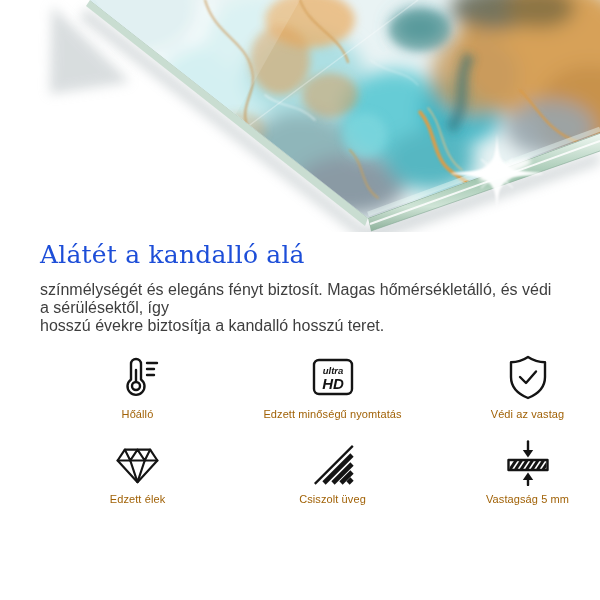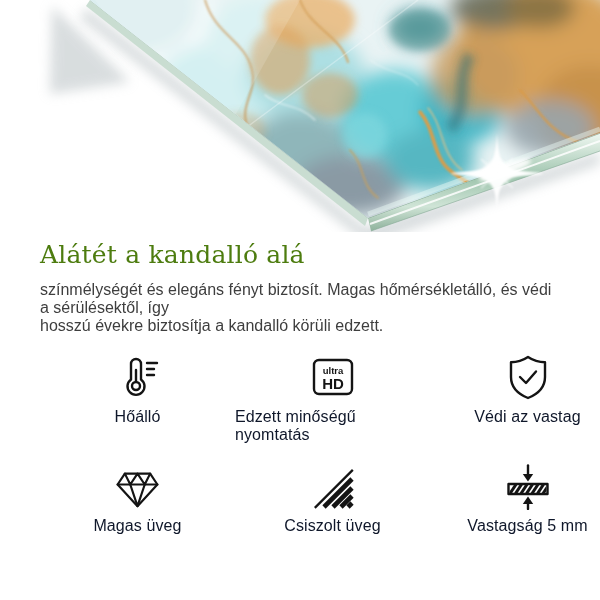--- a/index.html
+++ b/index.html
@@ -5,32 +5,32 @@
   html,body{margin:0;padding:0;}
   body{
     width:600px;height:600px;overflow:hidden;background:#ffffff;
     font-family:"Liberation Sans",sans-serif;color:#3e3e3e;
   }
   .hero{height:232px;position:relative;background:#ffffff;}
   .hero svg{display:block;}
   .content{padding:0 40px;}
   .title{
     font-family:"DejaVu Serif","Liberation Serif",serif;
-    font-weight:400;font-size:25px;line-height:33px;color:#4d7c0f;
+    font-weight:400;font-size:25px;line-height:33px;color:#1d4ed8;
     margin:6px 0 0;white-space:nowrap;letter-spacing:.2px;
   }
   .title span{display:block;}
   .para{margin:10px 0 0;font-size:12.5px;line-height:27px;color:#3e3e3e;letter-spacing:-0.2px;}
   .features{
     width:585px;margin:10px auto 0;display:grid;
     grid-template-columns:repeat(3,195px);row-gap:16px;
   }
   .feature{display:flex;flex-direction:column;align-items:center;}
-  .icon-slot{height:50px;display:flex;align-items:flex-end;justify-content:center;}
-  .feature-label{margin-top:7px;font-size:16px;color:#0f172a;letter-spacing:.1px;}
+  .icon-slot{height:50px;display:flex;align-items:flex-end;justify-content:center;font-style:italic;}
+  .feature-label{margin-top:7px;font-size:11px;color:#a16207;letter-spacing:.1px;}
   .fi{stroke:#141414;fill:none;stroke-width:2.4;stroke-linecap:round;stroke-linejoin:round;}
 </style>
 </head>
 <body>
 
 <div class="hero">
   <svg width="600" height="232" viewBox="0 0 600 232" aria-hidden="true">
     <defs>
       <clipPath id="face">
           <polygon points="90,0 600,0 600,133 368,218"></polygon>
@@ -136,21 +136,21 @@
 </div>
 
 <div class="content">
   <h1 class="title">
     <span>Alátét a kandalló alá</span>
   </h1>
 
   <p class="para">
     </p>
     <div>színmélységét és elegáns fényt biztosít. Magas hőmérsékletálló, és védi a sérülésektől, így</div>
-    <div>hosszú évekre biztosítja a kandalló körüli edzett.</div>
+    <div>hosszú évekre biztosítja a kandalló hosszú teret.</div>
   <p></p>
 
   <div class="features">
 
     <div class="feature">
       <div class="icon-slot">
         <svg width="48" height="48" viewBox="0 0 48 48">
           <path class="fi" d="M22,6 a5,5 0 0 1 5,5 v15.5 a8.5,8.5 0 1 1 -10,0 V11 a5,5 0 0 1 5,-5 z"></path>
           <line class="fi" x1="22" y1="17" x2="22" y2="28"></line>
           <circle class="fi" cx="22" cy="33" r="4" stroke-width="2.2"></circle>
@@ -185,21 +185,21 @@
 
     <div class="feature">
       <div class="icon-slot">
         <svg width="47" height="42" viewBox="0 0 52 46">
           <path class="fi" d="M12,6 H40 L48,18 L26,42 L4,18 Z"></path>
           <line class="fi" x1="4" y1="18" x2="48" y2="18"></line>
           <path class="fi" d="M12,6 L18,18 L26,6 L34,18 L40,6"></path>
           <path class="fi" d="M18,18 L26,42 L34,18"></path>
         </svg>
       </div>
-      <div class="feature-label">Magas üveg</div>
+      <div class="feature-label">Edzett élek</div>
     </div>
 
     <div class="feature">
       <div class="icon-slot">
         <svg width="44" height="44" viewBox="0 0 44 44">
           <defs>
               <clipPath id="tri">
                 <polygon points="1,43 43,43 43,1"></polygon>
               </clipPath>
             </defs>

